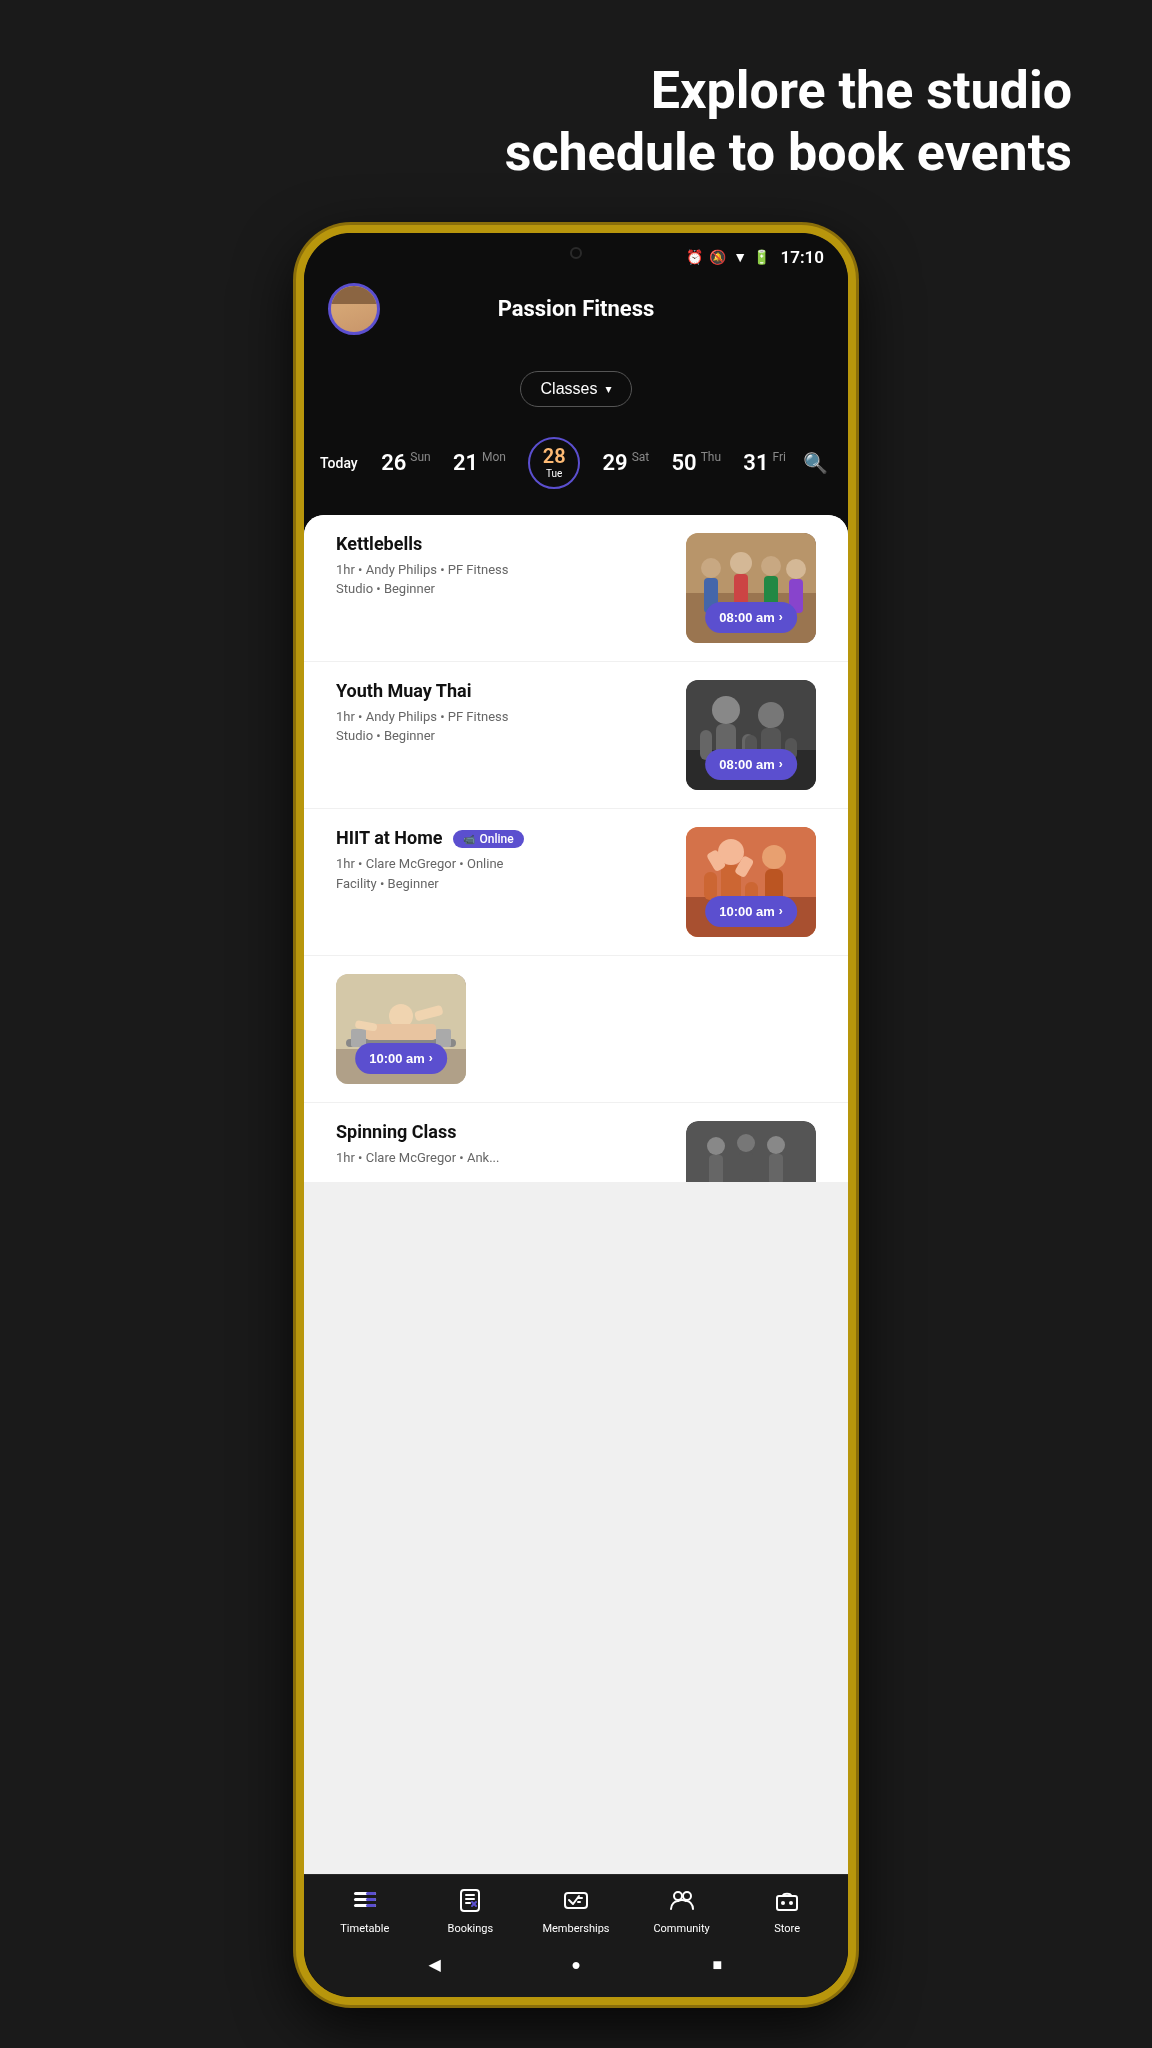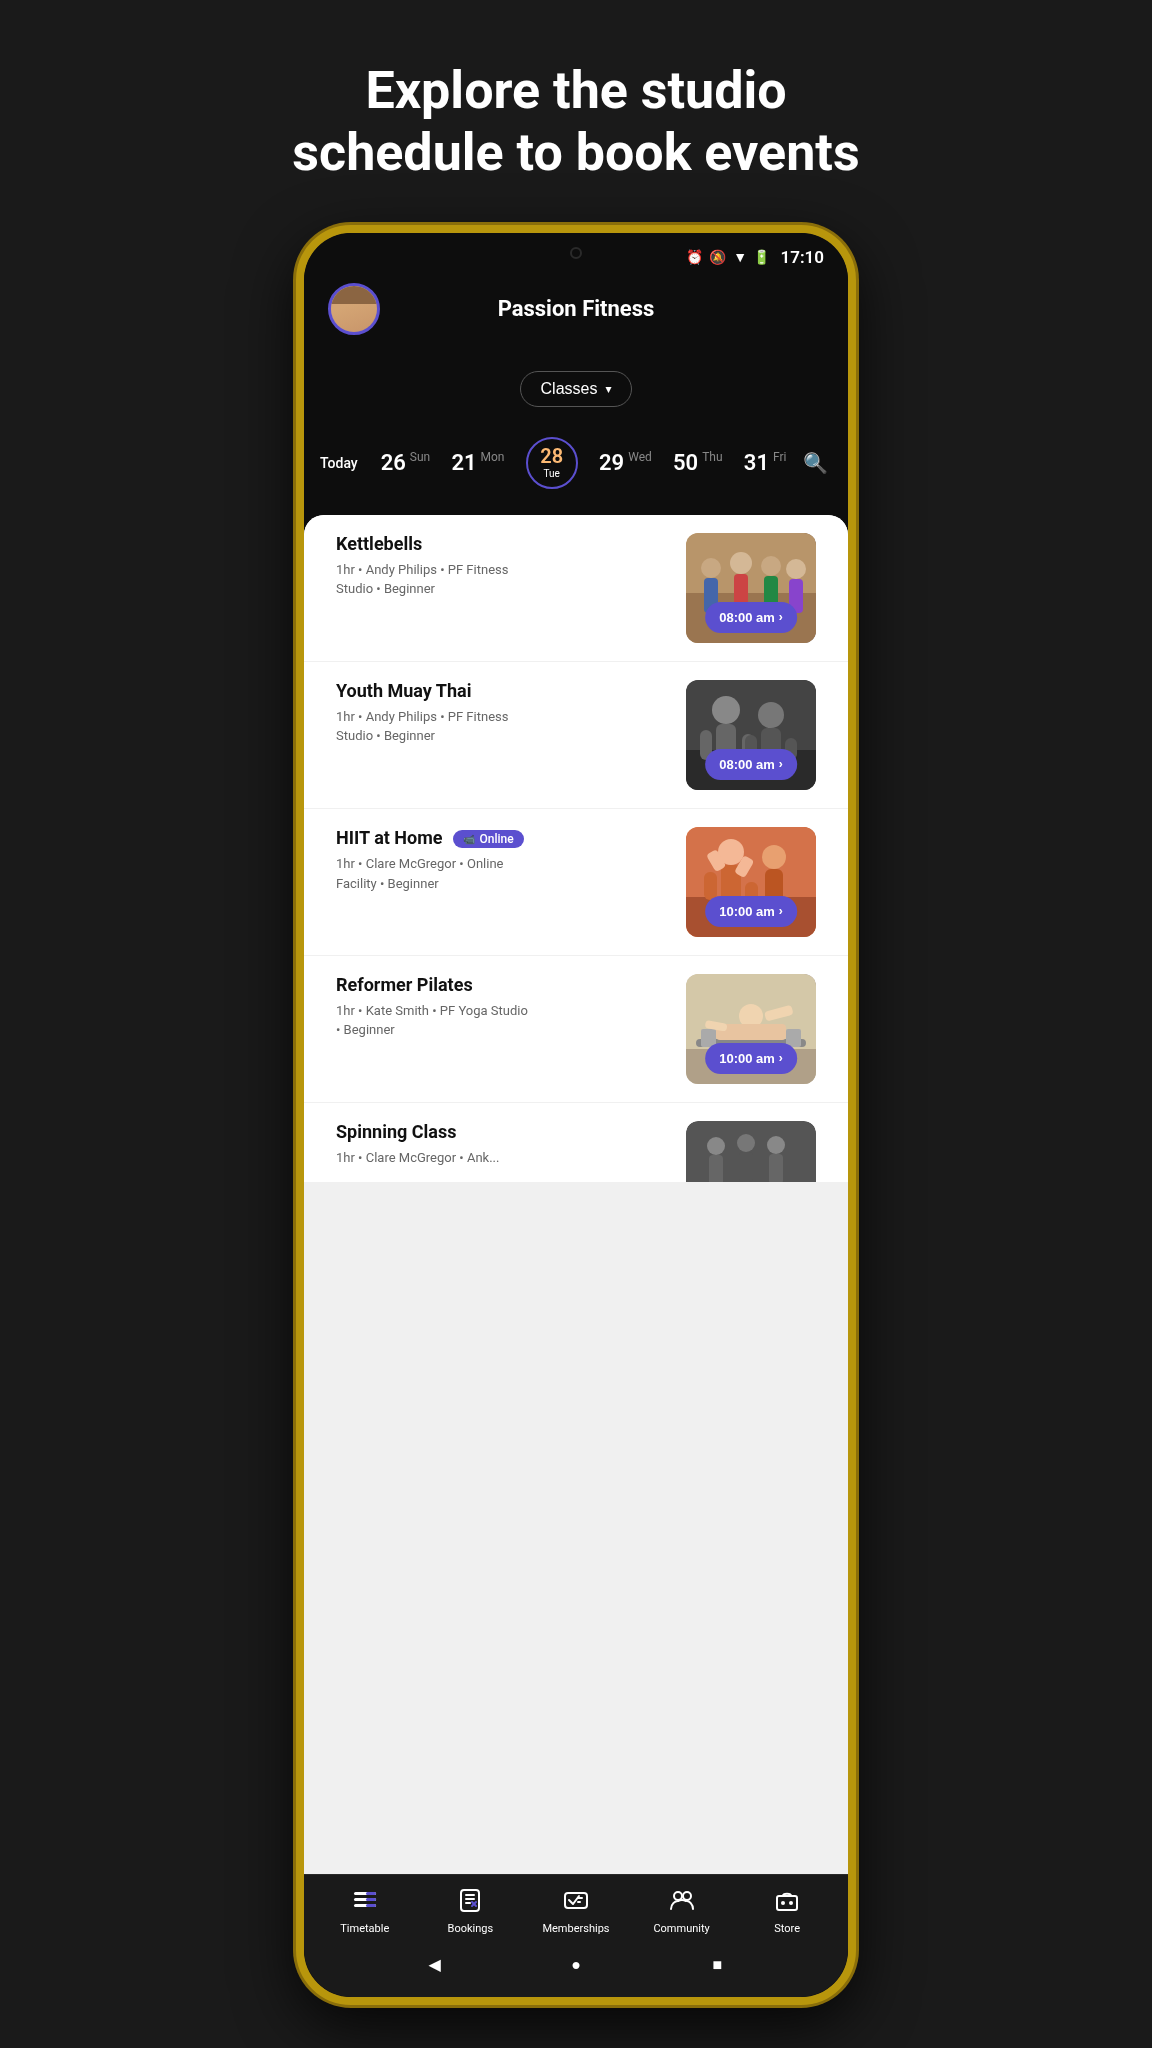--- a/index.html
+++ b/index.html
@@ -12,21 +12,21 @@
       align-items: center;
       justify-content: flex-start;
       font-family: -apple-system, BlinkMacSystemFont, 'Segoe UI', Roboto, sans-serif;
       overflow: hidden;
     }
 
     .page-title {
       color: #ffffff;
       font-size: 52px;
       font-weight: 700;
-      text-align: center;
+      text-align: right;
       padding: 60px 80px 40px 80px;
       line-height: 1.2;
       width: 100%;
     }
 
     .phone-wrapper {
       width: 560px;
       height: 1780px;
       background: #1a1a1a;
       border-radius: 55px;
@@ -470,21 +470,21 @@
 
         <div class="day-item active">
           <div class="day-circle">
             <span class="day-number">28</span>
             <span class="day-name">Tue</span>
           </div>
         </div>
 
         <div class="day-item">
           <span class="day-number">29</span>
-          <span class="day-name">Wed</span>
+          <span class="day-name">Sat</span>
         </div>
 
         <div class="day-item">
           <span class="day-number">50</span>
           <span class="day-name">Thu</span>
         </div>
 
         <div class="day-item">
           <span class="day-number">31</span>
           <span class="day-name">Fri</span>
@@ -587,24 +587,20 @@
             </div>
             <button class="time-btn">
               <span>10:00 am</span>
               <span class="time-arrow">›</span>
             </button>
           </div>
         </div>
       </div>
 
       <div class="class-item">
-        <div class="class-info">
-          <div class="class-name">Reformer Pilates</div>
-          <div class="class-details">1hr • Kate Smith • PF Yoga Studio<br>• Beginner</div>
-        </div>
         <div class="class-thumb">
           <div class="thumb-bg thumb-pilates">
             <div class="gym-scene">
               <svg width="130" height="120" viewBox="0 0 130 120" xmlns="http://www.w3.org/2000/svg">
                 <rect width="130" height="120" fill="#d4c8a8"></rect>
                 <rect x="0" y="75" width="130" height="45" fill="#b0a088"></rect>
 
                 <rect x="10" y="65" width="110" height="8" rx="4" fill="#888"></rect>
                 <rect x="15" y="55" width="15" height="18" rx="2" fill="#aaa"></rect>
                 <rect x="100" y="55" width="15" height="18" rx="2" fill="#aaa"></rect>

